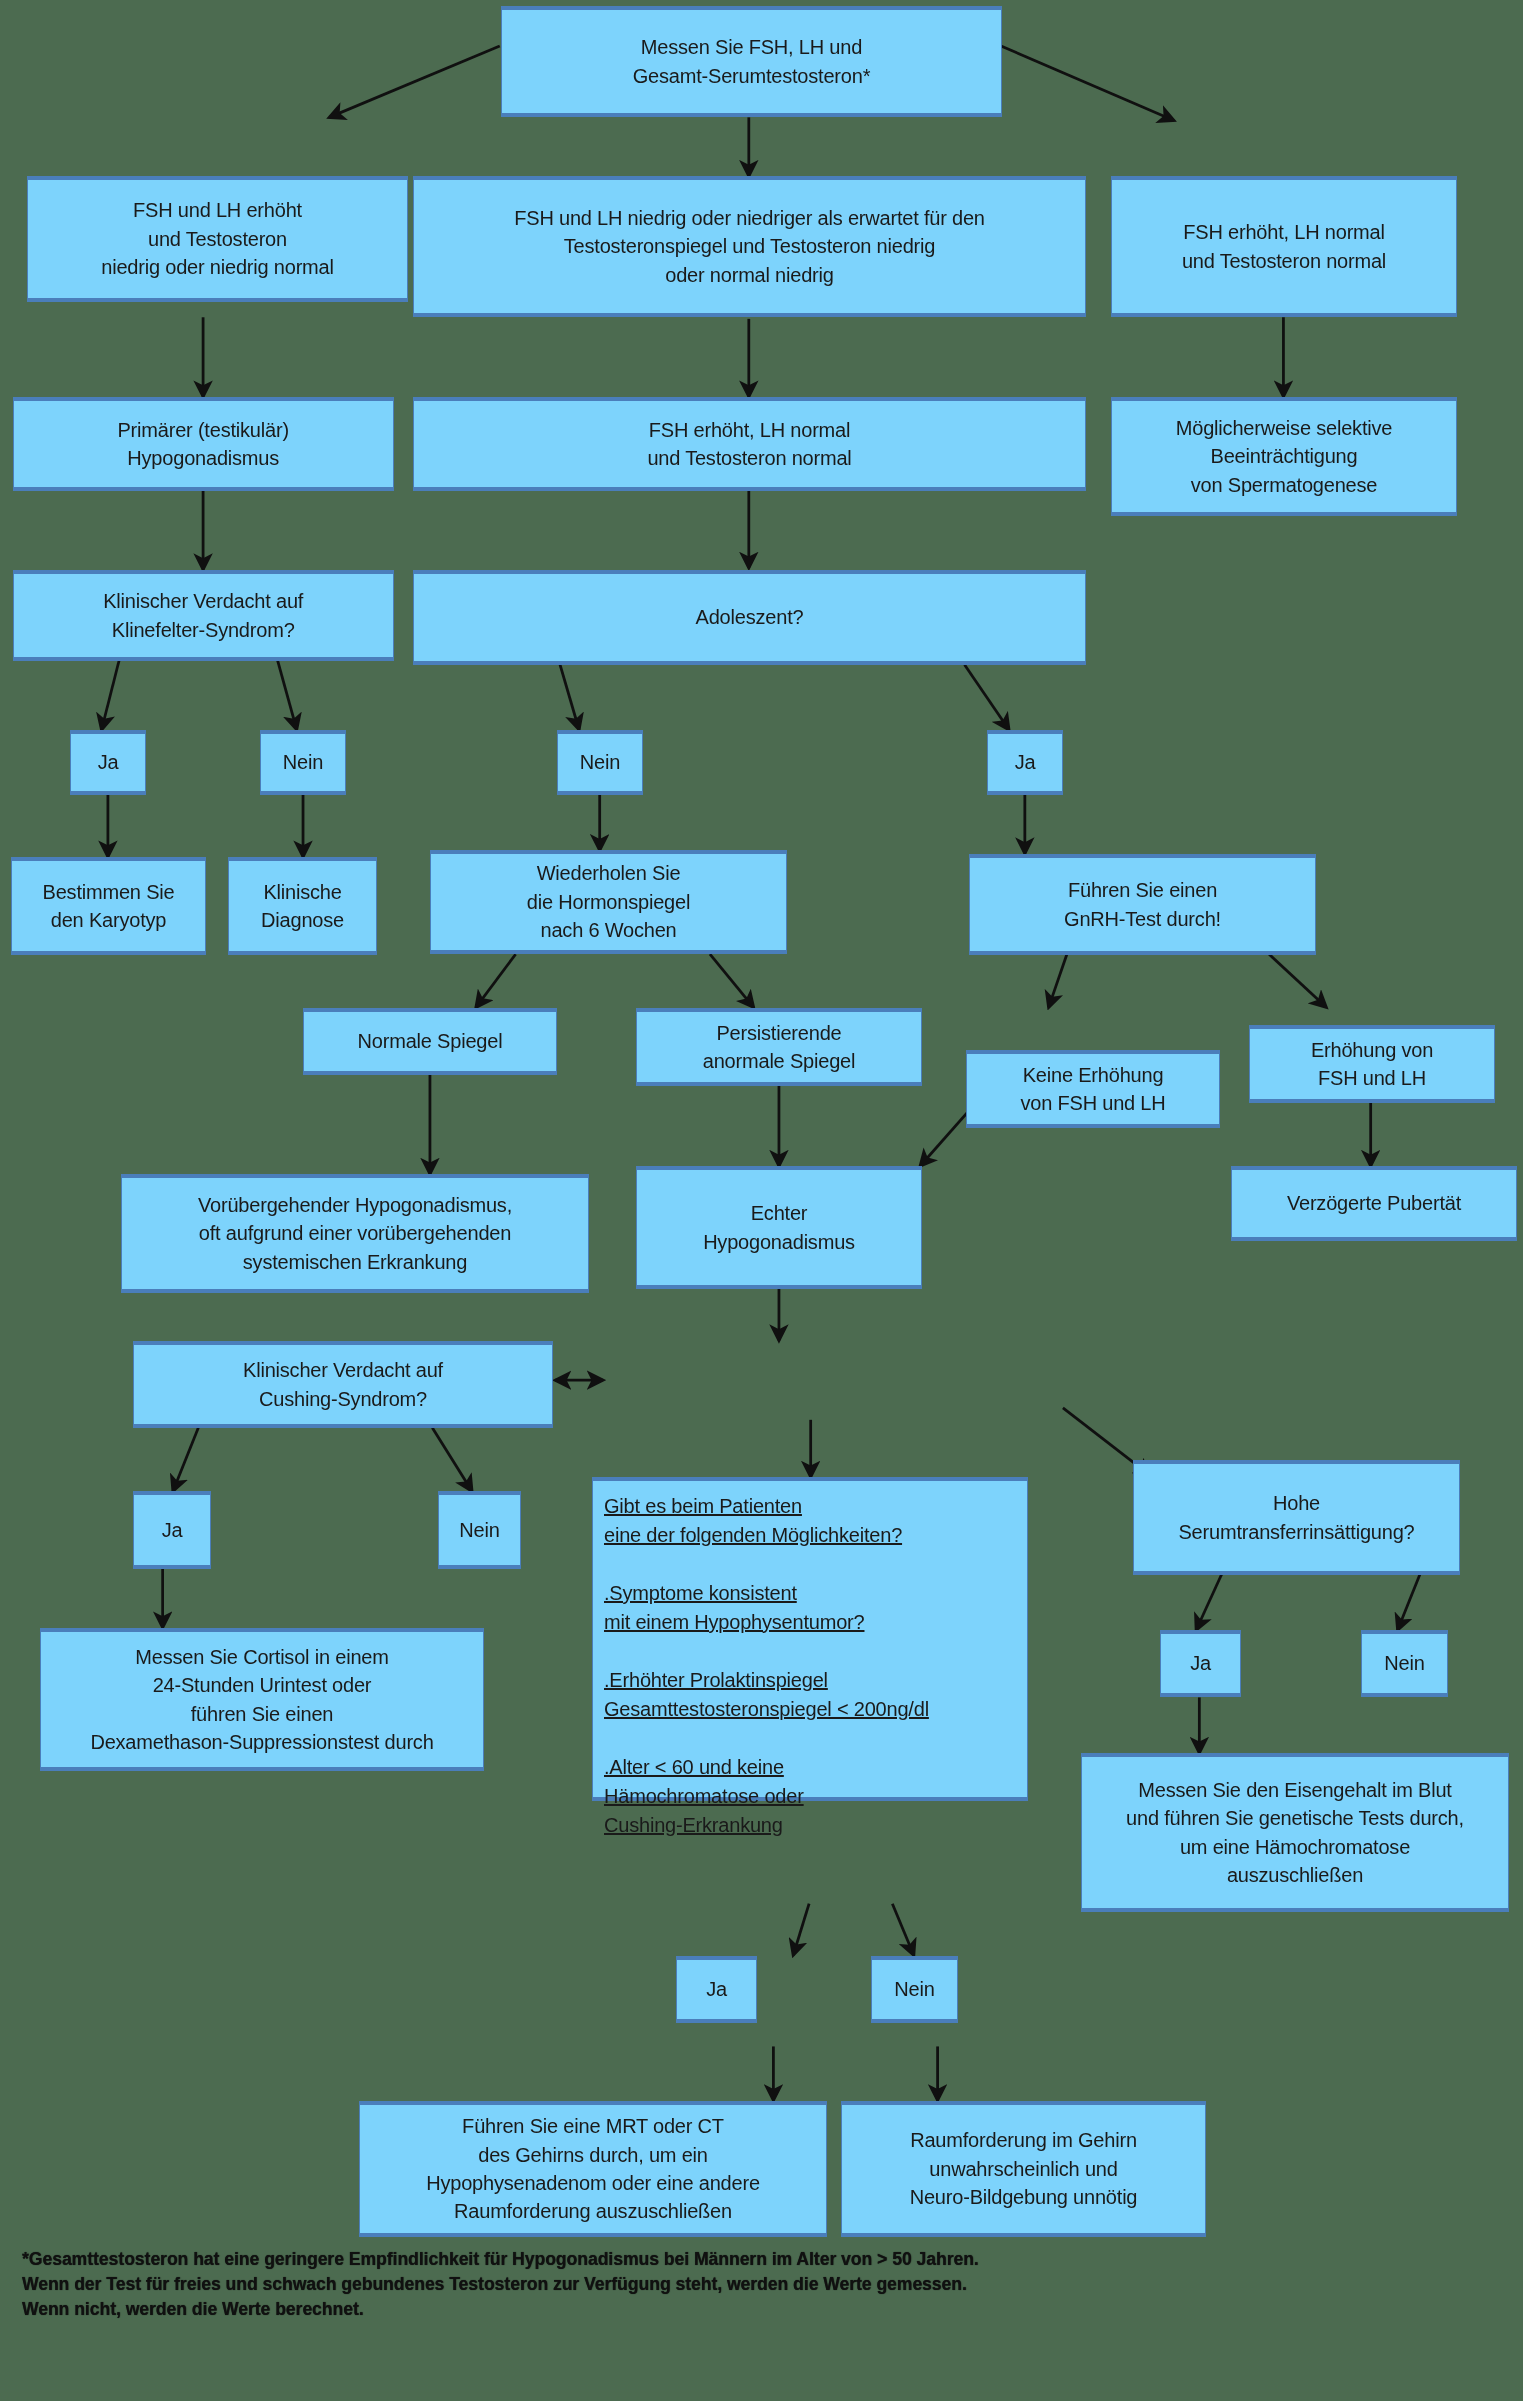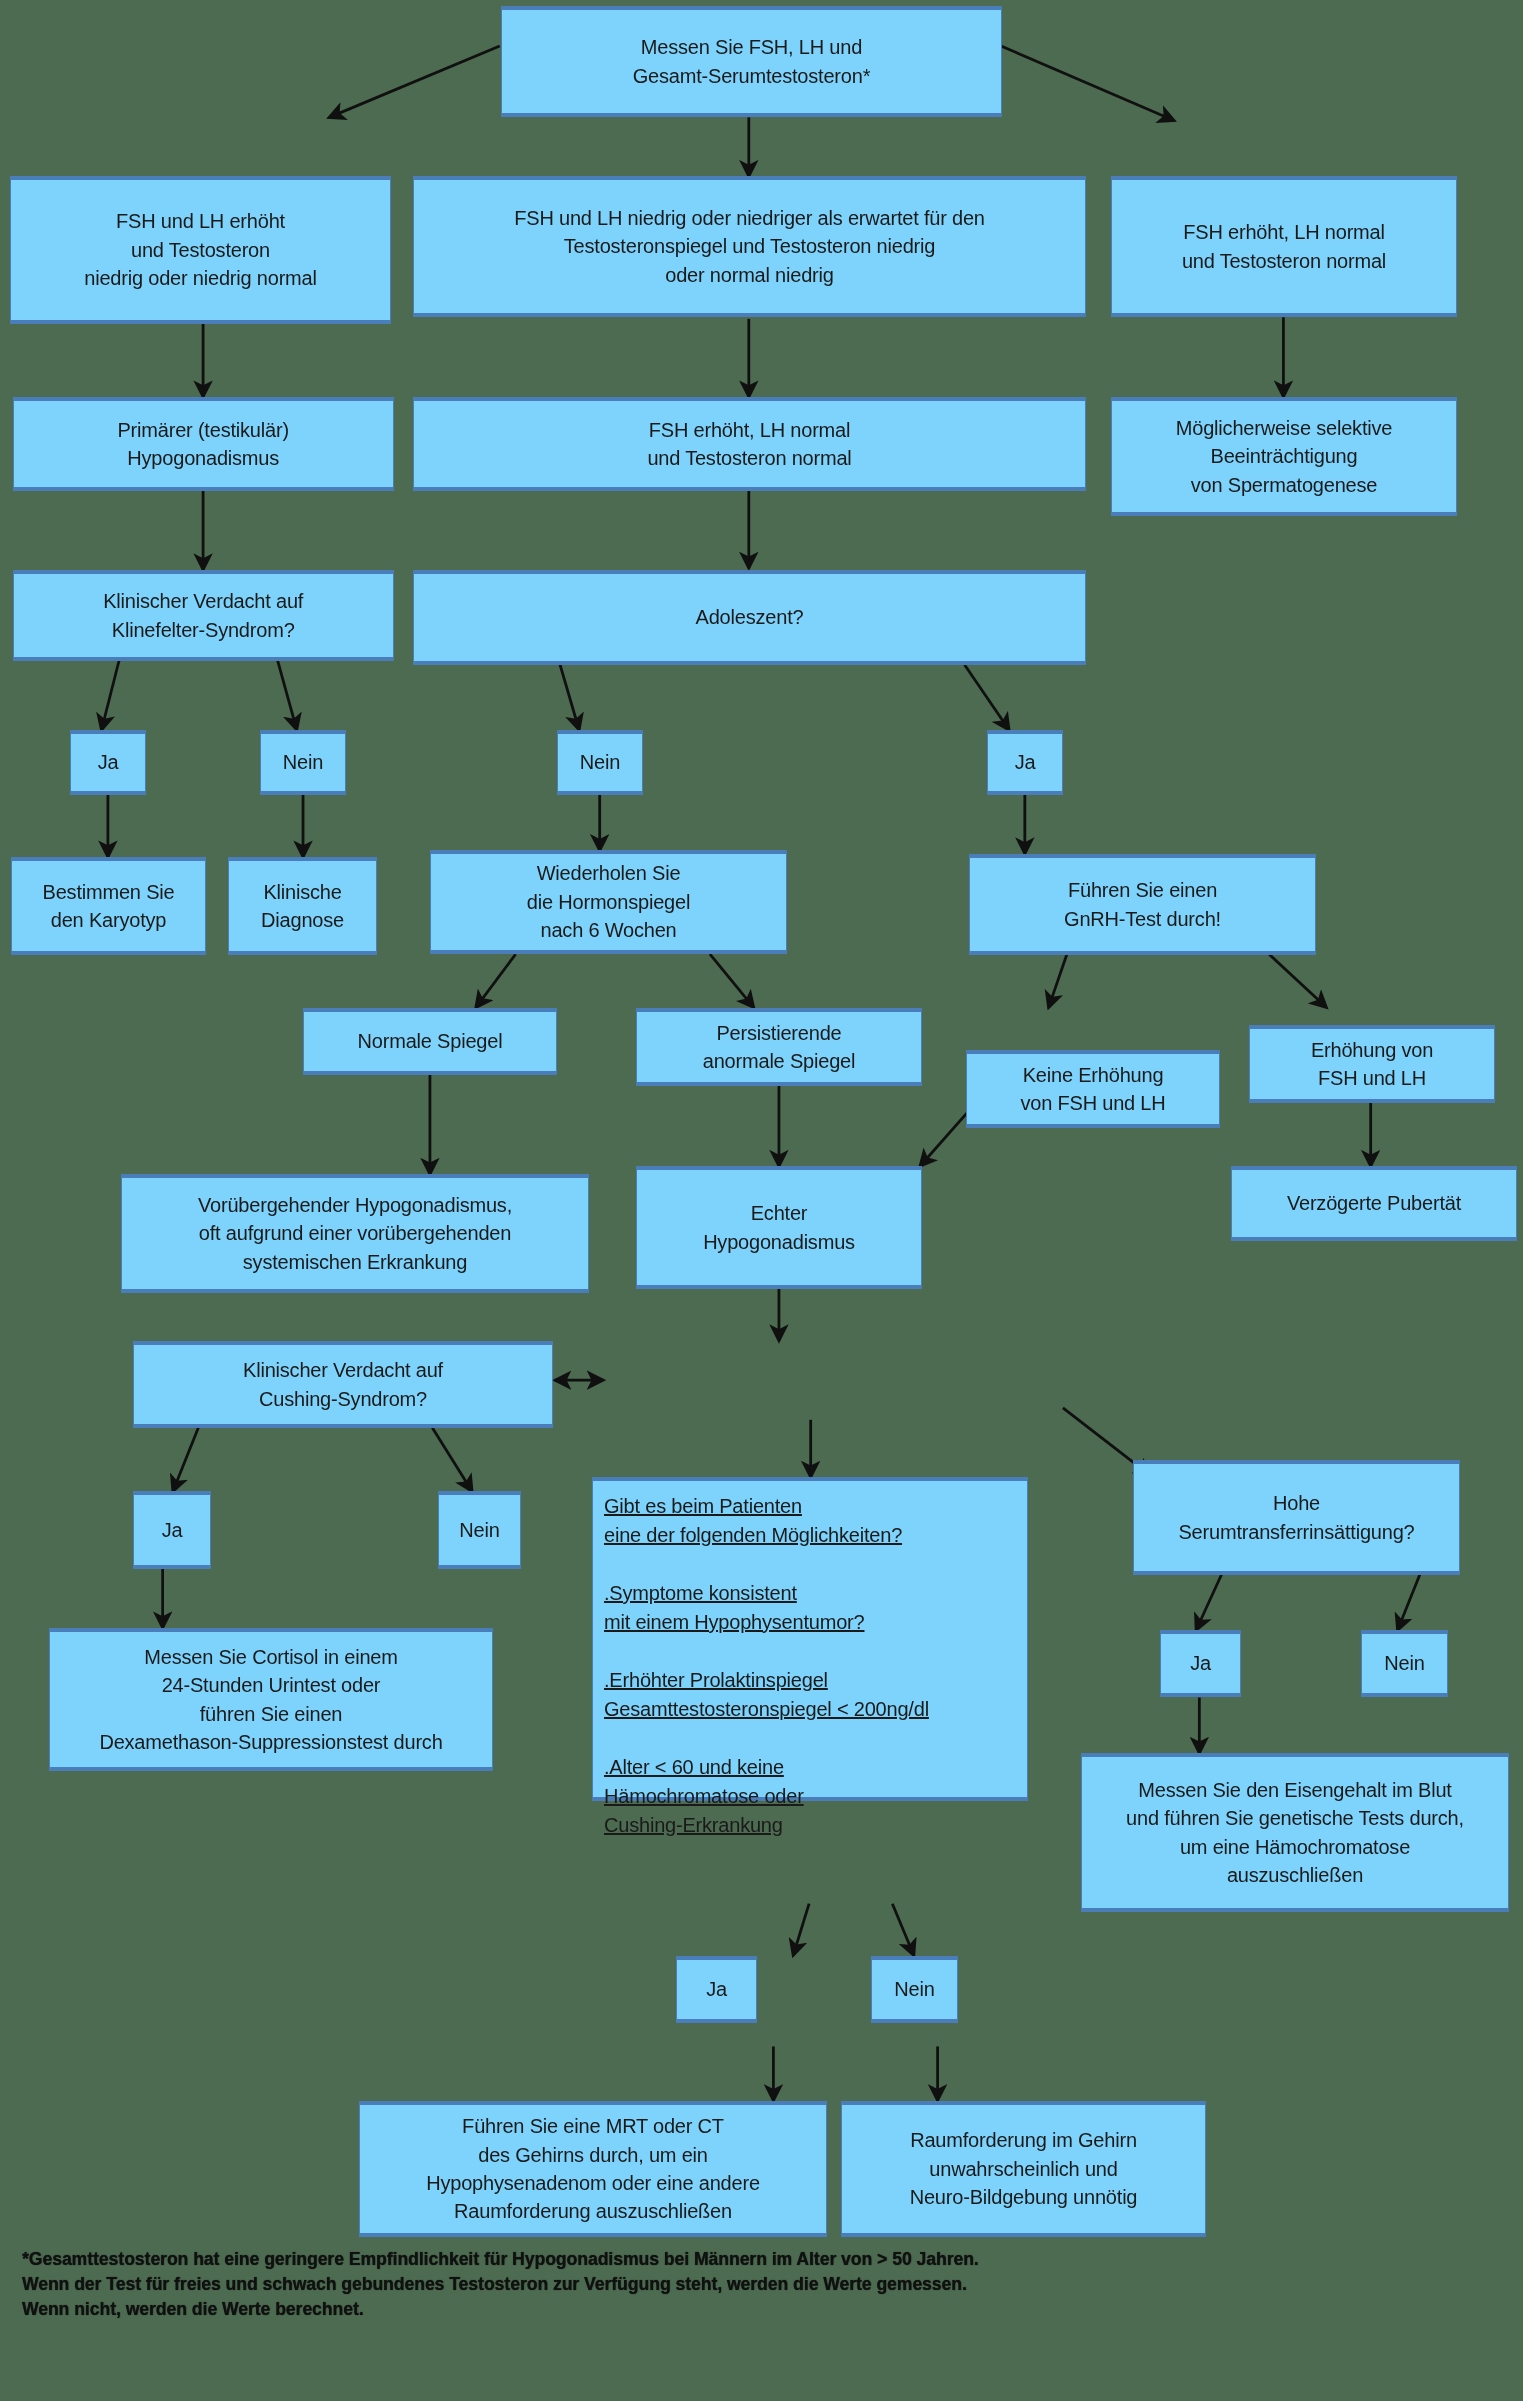--- a/index.html
+++ b/index.html
@@ -144,21 +144,21 @@
       <path d="M 975 2580 L 975 2648"></path>
       <path d="M 1182 2580 L 1182 2648"></path>
     </g>
   </svg>
 
   <div class="node" style="left:501px;top:6.3px;width:501px;height:111px;">
     <span class="txt">Messen Sie FSH, LH und
 Gesamt-Serumtestosteron*</span>
   </div>
 
-  <div class="node" style="left:10px;top:176px;width:381px;height:148px;">
+  <div class="node" style="left:27px;top:176px;width:381px;height:126px;">
     <span class="txt">FSH und LH erhöht
 und Testosteron
 niedrig oder niedrig normal</span>
   </div>
   <div class="node" style="left:413px;top:176px;width:673px;height:141px;">
     <span class="txt">FSH und LH niedrig oder niedriger als erwartet für den
 Testosteronspiegel und Testosteron niedrig
 oder normal niedrig</span>
   </div>
   <div class="node" style="left:1111px;top:176px;width:346px;height:141px;">
@@ -279,21 +279,21 @@
 Cushing-Erkrankung</span>
   </div>
 
   <div class="node small" style="left:1160px;top:1630px;width:81px;height:67px;">
     <span class="txt">Ja</span>
   </div>
   <div class="node small" style="left:1361px;top:1630px;width:87px;height:67px;">
     <span class="txt">Nein</span>
   </div>
 
-  <div class="node" style="left:49px;top:1628px;width:444px;height:143px;">
+  <div class="node" style="left:40px;top:1628px;width:444px;height:143px;">
     <span class="txt">Messen Sie Cortisol in einem
 24-Stunden Urintest oder
 führen Sie einen
 Dexamethason-Suppressionstest durch</span>
   </div>
   <div class="node" style="left:1081px;top:1753px;width:428px;height:159px;">
     <span class="txt">Messen Sie den Eisengehalt im Blut
 und führen Sie genetische Tests durch,
 um eine Hämochromatose
 auszuschließen</span>

